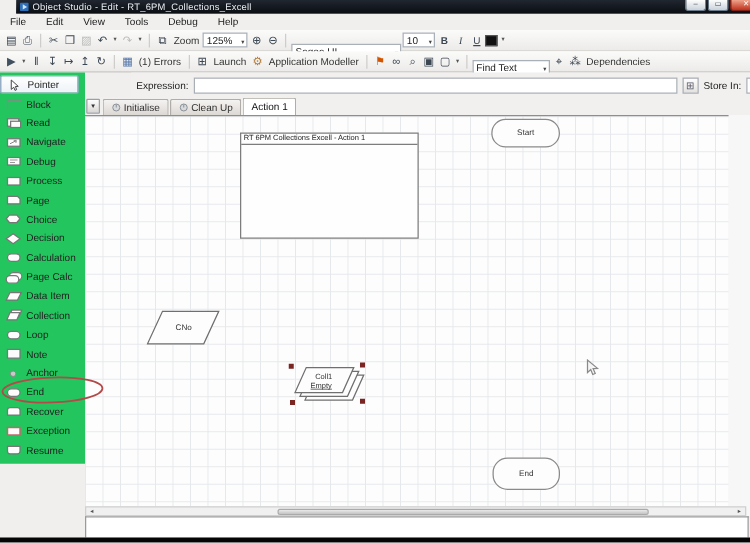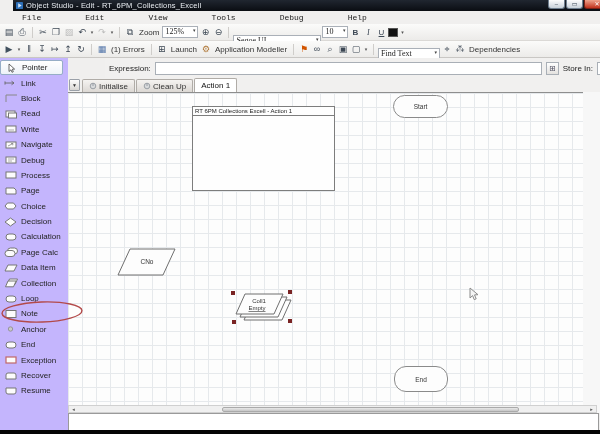--- a/index.html
+++ b/index.html
@@ -17,57 +17,57 @@
   .wbtn { height:9px; font-size:6px; line-height:8px; text-align:center; color:#33414e;
     border:1px solid #6d7d8d; border-top:none; border-radius:0 0 3px 3px;
     background:linear-gradient(#fdfdfd,#c9d2da); }
   .wbtn.min,.wbtn.max { width:17px; }
   .wbtn.close { width:26px; color:#fff; border-color:#7c2216;
     background:linear-gradient(#eea38c,#c0311c); }
 
   
   .menubar { position:absolute; left:0; top:11px; width:600px; height:13px;
     background:#f0efee; display:flex; align-items:center; font-size:8px; color:#222; }
-  .menu-item { padding:0 22px; height:13px; line-height:13px;font-family:Liberation Mono, monospace; }
+  .menu-item { padding:0 8px; height:13px; line-height:13px; }
 
   
   .toolbar { position:absolute; left:0; width:600px; height:17px;
     background:linear-gradient(#fbfbfa,#ecebe9); border-bottom:1px solid #dbd9d6;
     display:flex; align-items:center; padding:0 3px; gap:1px; font-size:8px; color:#333; }
   .toolbar.t1 { top:24px; }
   .toolbar.t2 { top:41px; border-bottom:1px solid #c9c7c4; }
   .tb-btn { min-width:12px; height:13px; line-height:13px; text-align:center;
     font-size:9px; color:#3c4754; padding:0 1px; }
   .tb-btn.dis { color:#bcbcbc; }
   .tb-dd { font-size:5px; color:#555; width:6px; text-align:center; }
   .tb-sep { width:1px; height:11px; background:#cfcdca; margin:0 3px; }
   .tb-label { padding:0 2px; }
   .tb-combo { height:12px; background:#fff; border:1px solid #aab0b8; display:flex;
-    align-items:flex-start; padding:0 2px; font-size:8px; color:#222;font-family:Liberation Serif, serif; }
+    align-items:flex-end; padding:0 2px; font-size:8px; color:#222; }
   .tb-combo .cdd { margin-left:auto; font-size:5px; color:#444; padding-left:3px; }
   .tb-btn.bold { font-weight:bold; font-size:8px; }
   .tb-btn.italic { font-style:italic; font-family:"Liberation Serif",serif; font-size:8px; }
   .tb-btn.underline { text-decoration:underline; font-size:8px; }
   .swatch { width:10px; height:9px; background:#111; border:1px solid #555; }
 
   
   .exprbar { position:absolute; left:68px; top:58px; width:532px; height:20px;
     background:#f1f0ef; display:flex; align-items:center; padding:0 4px; gap:4px;
     font-size:8px; color:#222;margin-left:37px; }
   .expr-input { flex:1; height:13px; background:#fff; border:1px solid #a9afb6; font-size:8px; padding:0 2px; }
   .small-btn { width:13px; height:13px; background:linear-gradient(#fefefe,#e4e2df);
     border:1px solid #a9afb6; font-size:8px; line-height:12px; text-align:center; color:#556; }
   .store-input { width:36px; height:13px; background:#fff; border:1px solid #a9afb6;
     display:flex; align-items:center; padding:0 2px; }
   .store-ico { width:7px; height:5px; border:1px solid #9aa4ae; border-radius:50%;
     background:linear-gradient(#f5f7f9,#cfd6dc); transform:rotate(-20deg); }
 
   
-  .sidebar { position:absolute; left:0; top:58px; width:68px; height:372px;
-    background:#c4b5fd; padding-top:2px; }
+  .sidebar { position:absolute; left:0; top:58px; width:68px; height:313px;
+    background:#22c55e; padding-top:2px; }
   .tool-item { height:15.4px; display:flex; align-items:center; gap:3px;
     padding-left:4px; font-size:8px; color:#222; white-space:nowrap; }
   .tool-item.selected { border:1px solid #96aec6; border-radius:2px;
     background:linear-gradient(#ffffff,#eef3f8); margin-right:5px; }
   .tool-ico { width:14px; height:10px; flex:0 0 auto; }
   .annotation { position:absolute; left:0; top:299px; width:86px; height:26px;
     pointer-events:none; z-index:30; }
 
   
   .tabstrip { position:absolute; left:68px; top:78px; width:532px; height:14px;
@@ -222,47 +222,34 @@
 
   <div class="sidebar" id="sidebar">
       <div class="tool-item selected">
         <svg class="tool-ico" viewBox="0 0 14 10">
           <path d="M4,1 L4,8.5 L6,6.8 L7,9.3 L8.3,8.7 L7.3,6.2 L9.6,6.1 Z" fill="#fff" stroke="#444" stroke-width="0.8"></path>
         </svg>
         <span>Pointer</span>
       </div>
       <div class="tool-item">
         <svg class="tool-ico" viewBox="0 0 14 10">
-          <path d="M1,5 H10 M10,5 l-2.5,-1.8 M10,5 l-2.5,1.8 M1,3.4 V6.6" fill="none" stroke="#666" stroke-width="0.9"></path>
-        </svg>
-        <span>Link</span>
-      </div>
-      <div class="tool-item">
-        <svg class="tool-ico" viewBox="0 0 14 10">
           <path d="M2,9 V2 H13" fill="none" stroke="#888" stroke-width="1"></path>
         </svg>
         <span>Block</span>
       </div>
       <div class="tool-item">
         <svg class="tool-ico" viewBox="0 0 14 10">
           <rect x="2" y="2" width="9" height="6" stroke="#777" fill="#fcfcfc" stroke-width="1"></rect>
           <rect x="4.5" y="4" width="8" height="5" stroke="#777" fill="#fcfcfc" stroke-width="1"></rect>
         </svg>
         <span>Read</span>
       </div>
       <div class="tool-item">
         <svg class="tool-ico" viewBox="0 0 14 10">
           <rect x="2" y="2" width="10" height="6" stroke="#777" fill="#fcfcfc" stroke-width="1"></rect>
-          <path d="M4,6 H10" stroke="#999" stroke-width="0.8"></path>
-        </svg>
-        <span>Write</span>
-      </div>
-      <div class="tool-item">
-        <svg class="tool-ico" viewBox="0 0 14 10">
-          <rect x="2" y="2" width="10" height="6" stroke="#777" fill="#fcfcfc" stroke-width="1"></rect>
           <path d="M4,6 L9,3.5 M9,3.5 l-2,0 M9,3.5 l-0.3,1.8" fill="none" stroke="#888" stroke-width="0.8"></path>
         </svg>
         <span>Navigate</span>
       </div>
       <div class="tool-item">
         <svg class="tool-ico" viewBox="0 0 14 10">
           <rect x="2" y="2" width="10" height="6" stroke="#777" fill="#fcfcfc" stroke-width="1"></rect>
           <path d="M4,4 H10 M4,6 H8" stroke="#999" stroke-width="0.8"></path>
         </svg>
         <span>Debug</span>
@@ -336,29 +323,29 @@
         <span>Anchor</span>
       </div>
       <div class="tool-item">
         <svg class="tool-ico" viewBox="0 0 14 10">
           <rect x="2" y="2" width="10" height="6" rx="3" stroke="#777" fill="#fcfcfc" stroke-width="1"></rect>
         </svg>
         <span>End</span>
       </div>
       <div class="tool-item">
         <svg class="tool-ico" viewBox="0 0 14 10">
+          <path d="M2,8 V4 Q2,2 4,2 H10 Q12,2 12,4 V8 Z" stroke="#777" fill="#fcfcfc" stroke-width="1"></path>
+        </svg>
+        <span>Recover</span>
+      </div>
+      <div class="tool-item">
+        <svg class="tool-ico" viewBox="0 0 14 10">
           <rect x="2" y="2" width="10" height="6" fill="#fcfcfc" stroke="#c06868" stroke-width="1.2"></rect>
         </svg>
         <span>Exception</span>
-      </div>
-      <div class="tool-item">
-        <svg class="tool-ico" viewBox="0 0 14 10">
-          <path d="M2,8 V4 Q2,2 4,2 H10 Q12,2 12,4 V8 Z" stroke="#777" fill="#fcfcfc" stroke-width="1"></path>
-        </svg>
-        <span>Recover</span>
       </div>
       <div class="tool-item">
         <svg class="tool-ico" viewBox="0 0 14 10">
           <path d="M2,2 H12 V6 Q12,8 10,8 H4 Q2,8 2,6 Z" stroke="#777" fill="#fcfcfc" stroke-width="1"></path>
         </svg>
         <span>Resume</span>
       </div>
     </div>
 
   <svg class="annotation" viewBox="0 0 86 26">

